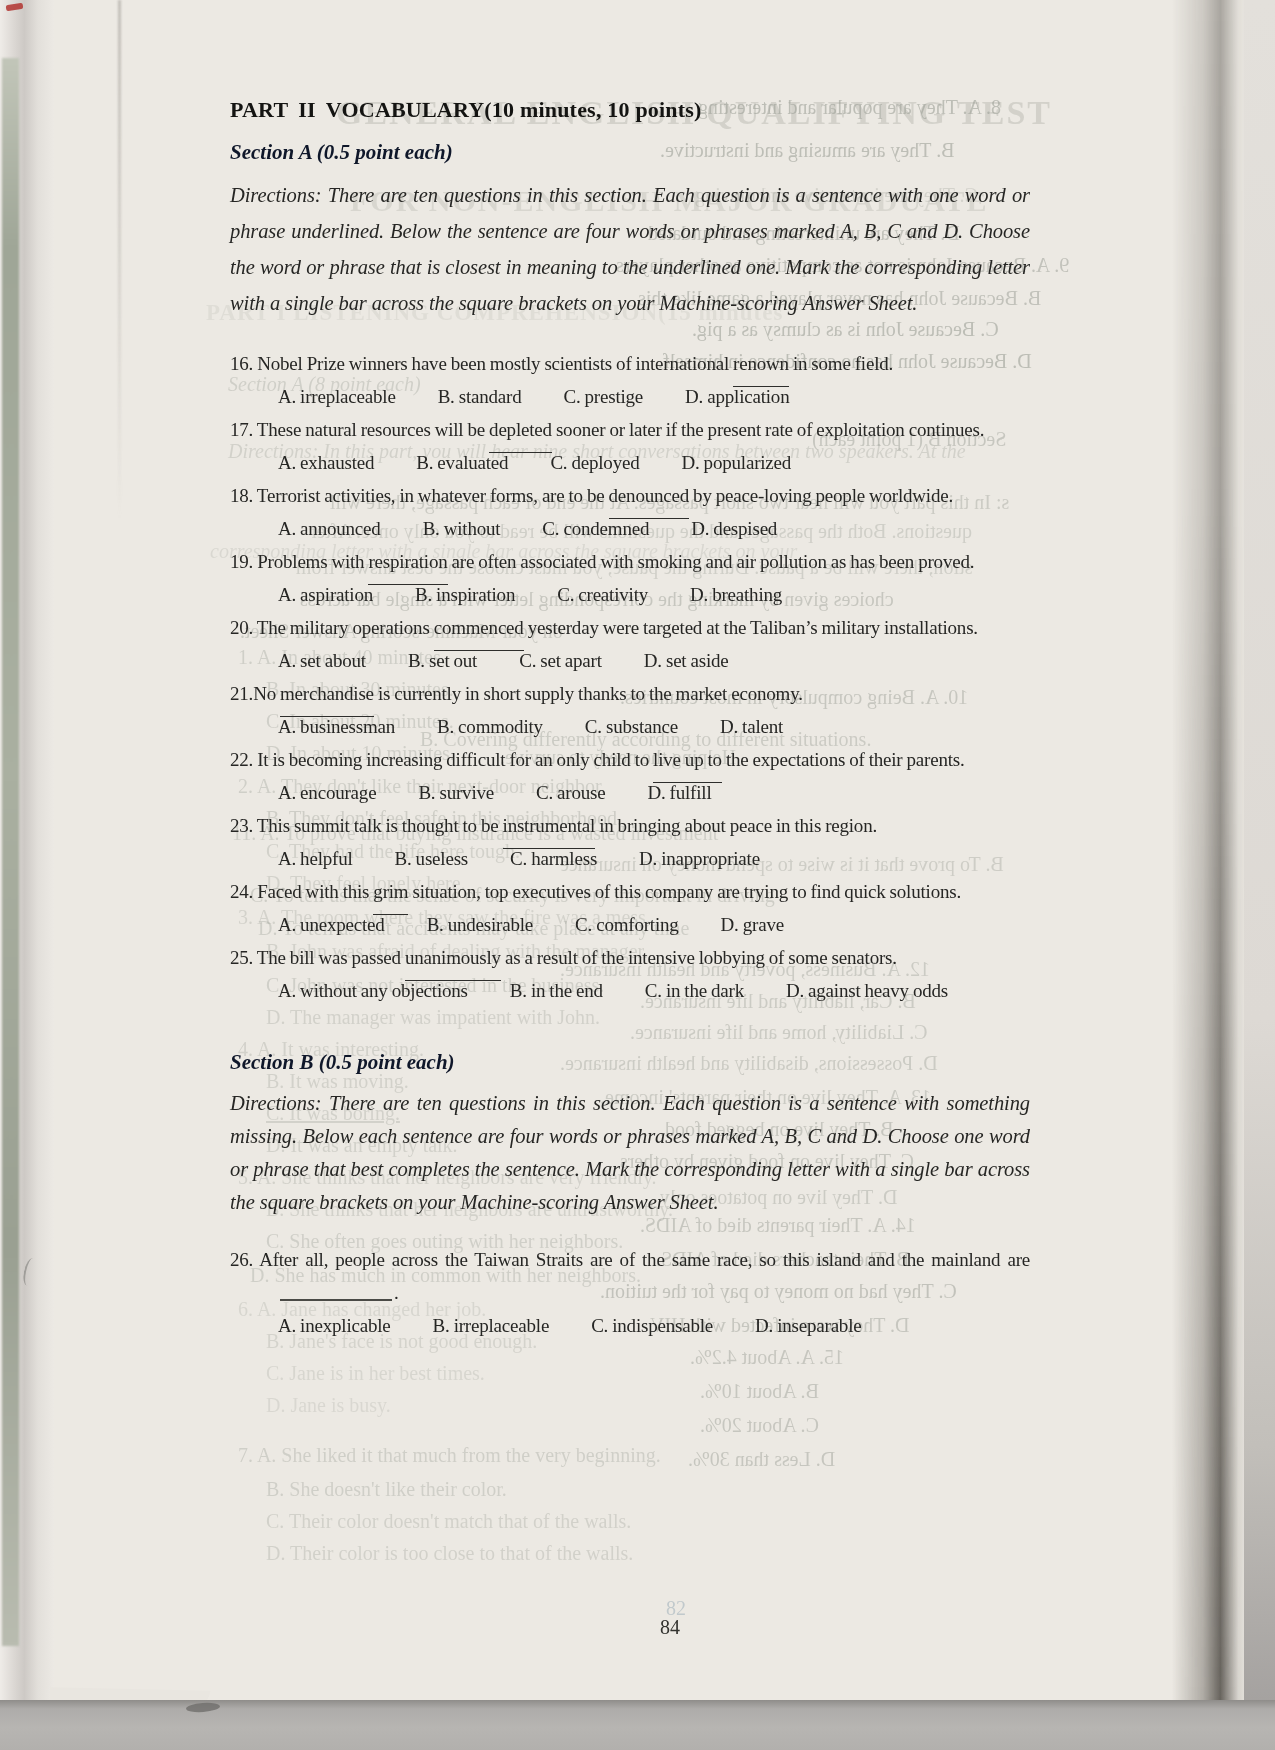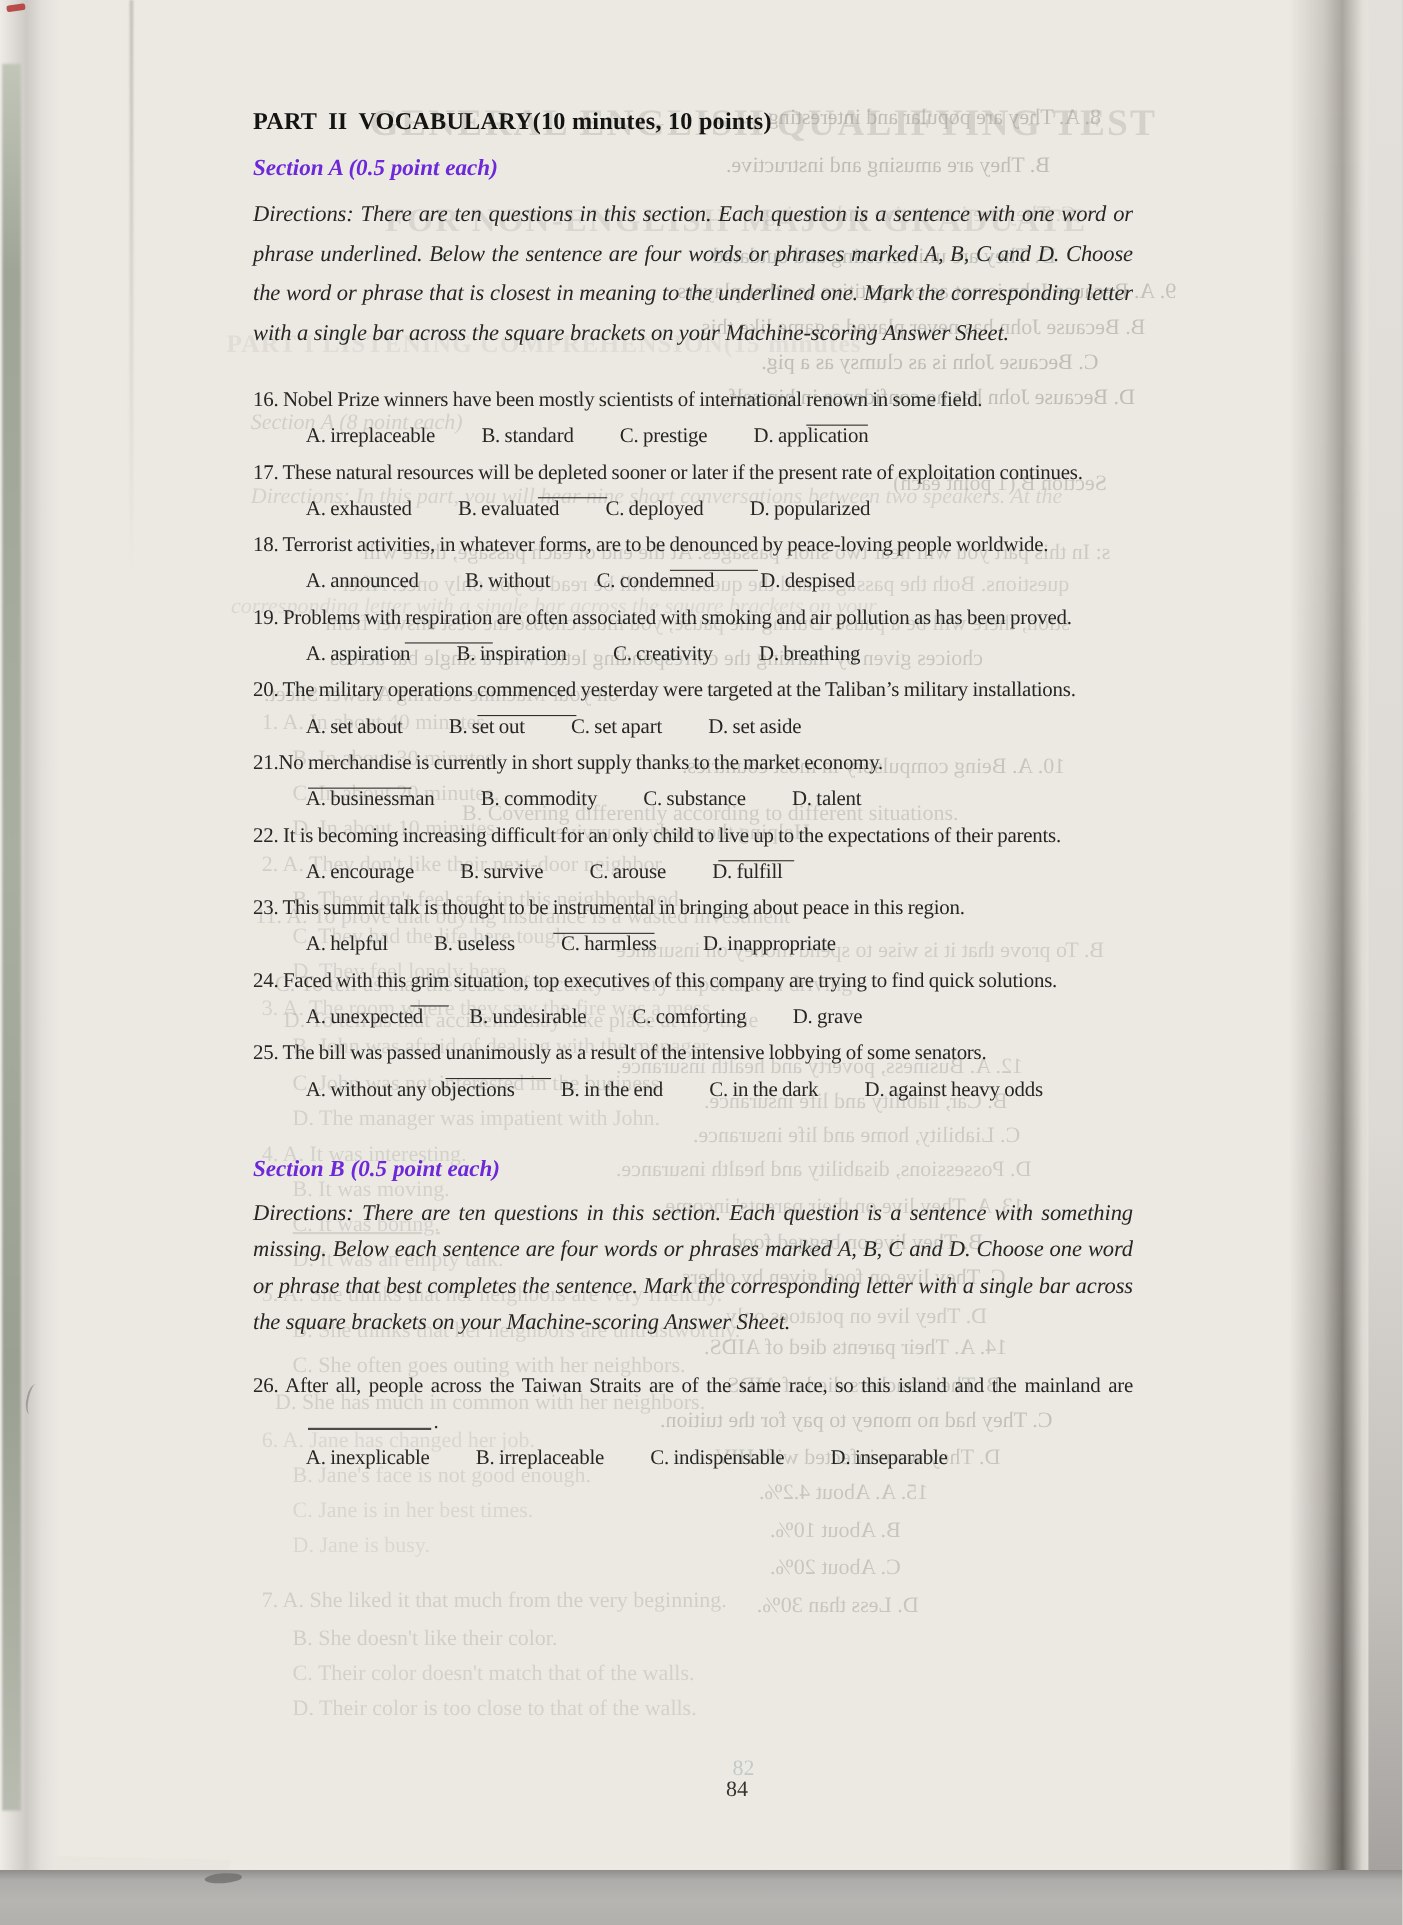--- a/index.html
+++ b/index.html
@@ -34,21 +34,21 @@
   #ghost-layer{position:absolute;left:0;top:0;width:100%;height:100%;pointer-events:none;}
   .ghost{position:absolute;font-family:"Liberation Serif", serif;font-size:20px;color:#90948b;
     white-space:nowrap;pointer-events:none;filter:blur(.4px);}
   .ghost.mir{transform:scaleX(-1);}
   .ghost.gb{font-weight:bold;color:#9fa198;}
   .ghost.gi{font-style:italic;}
   
   .content{position:absolute;left:230px;top:95px;width:800px;}
   h1.part{font-size:22px;font-weight:bold;color:#141412;margin:0 0 12px 0;line-height:30px;letter-spacing:.2px;}
   h1.part .numeral{margin:0 10px;}
-  .sec-title{font-size:21px;font-weight:bold;font-style:italic;color:#6d28d9;margin:0 0 10px 0;line-height:30px;}
+  .sec-title{font-size:21px;font-weight:bold;font-style:italic;color:#0f172a;margin:0 0 10px 0;line-height:30px;}
   .directions{font-size:20.5px;font-style:italic;line-height:36px;text-align:justify;margin:0 0 26px 0;
     letter-spacing:-.1px;}
   .qlist{font-size:19px;line-height:33px;letter-spacing:-.2px;word-spacing:-.5px;}
   .q-text{margin:0;text-align:justify;}
   .q26 .q-text{padding-left:48px;text-indent:-48px;}
   .opts{margin:0;padding-left:48px;text-align:left;}
   .opts .opt{margin-right:42px;white-space:nowrap;}
   .opts .opt:last-child{margin-right:0;}
   .u{border-bottom:1.5px solid #2e2e2c;padding-bottom:12px;}
   .blank{display:inline-block;width:112px;height:14px;border-bottom:2px solid #4a4a46;margin:0 2px -2px 2px;}

